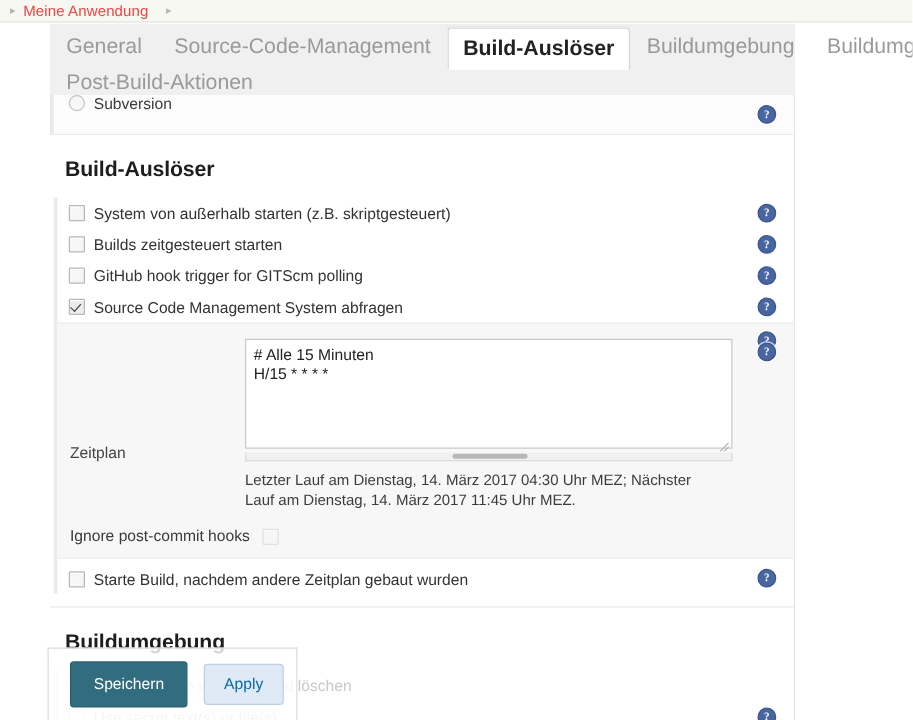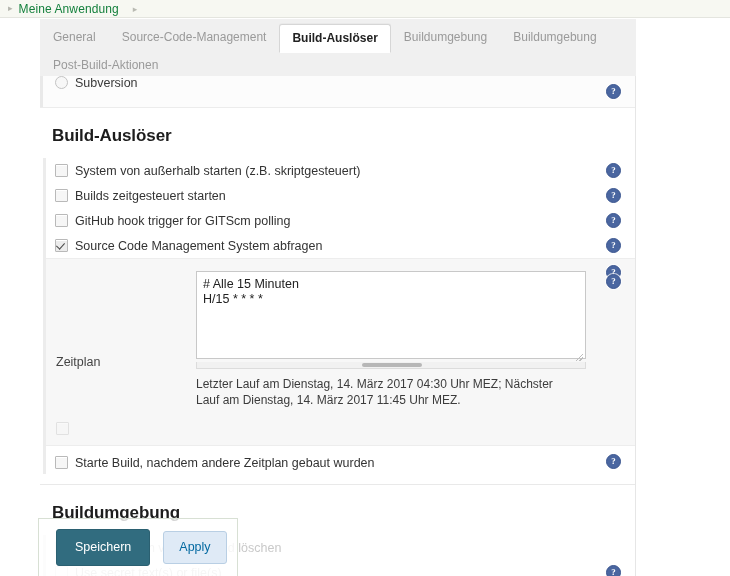--- a/index.html
+++ b/index.html
@@ -18,21 +18,21 @@
     background:#f7f8f2;
     border-bottom:1px solid #e4e5df;
     display:flex;align-items:center;
     box-sizing:border-box;
   }
   .bc-caret{
     color:#b4b5ad;font-size:9px;margin-left:8px;margin-right:6px;
     line-height:1;
   }
   .bc-label{
-    color:#15803d;font-size:12px;letter-spacing:.1px;
+    color:#ef4444;font-size:12px;letter-spacing:.1px;
   }
   .bc-caret2{color:#b9bab2;font-size:9px;margin-left:14px;}
 
   
   .canvas{
     position:absolute;left:0;top:19px;width:730px;height:557px;
     background:#ffffff;
   }
 
   
@@ -44,21 +44,21 @@
   
   .tabbar{
     position:absolute;left:0;top:0;width:596px;height:57px;
     background:#f0f0f0;
     box-sizing:border-box;
   }
   .tabrow{position:absolute;left:0;display:flex;align-items:center;}
   .tabrow.r1{top:0;height:35px;}
   .tabrow.r2{top:35px;height:22px;}
   .tab{
-    font-size:12px;color:#9a9a9a;
+    font-size:17px;color:#9a9a9a;
     padding:0 13px;line-height:1;
     white-space:nowrap;
   }
   .tab.active{
     background:#ffffff;
     color:#222;
     font-weight:bold;
     border:1px solid #d6d6d6;
     border-bottom:1px solid #ffffff;
     border-radius:3px 3px 0 0;
@@ -324,20 +324,21 @@
                 <div class="hscroll">
                   <div class="thumb"></div>
                 </div>
               </div>
               <div class="help" style="top:6px;">?</div>
             </div>
 
             <div class="hint">Letzter Lauf am Dienstag, 14. März 2017 04:30 Uhr MEZ; Nächster Lauf am Dienstag, 14. März 2017 11:45 Uhr MEZ.</div>
 
             <div class="ignore-row">
+              <span class="fl">Ignore post-commit hooks</span>
               <span class="cb faded"></span>
               <div class="help" style="top:15px;">?</div>
             </div>
           </div>
 
           <div class="row" style="height:28px;padding-top:4px;">
             <div class="cbrow">
               <span class="cb"></span>
               <span class="lbl">Starte Build, nachdem andere Zeitplan gebaut wurden</span>
             </div>

